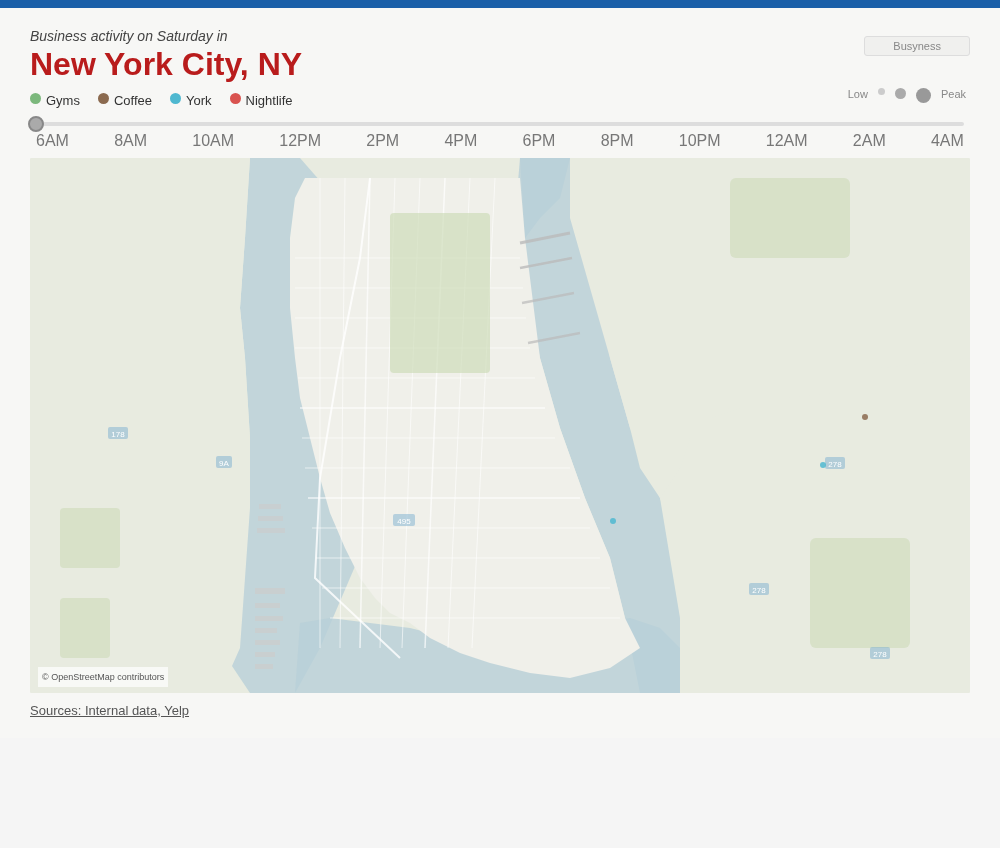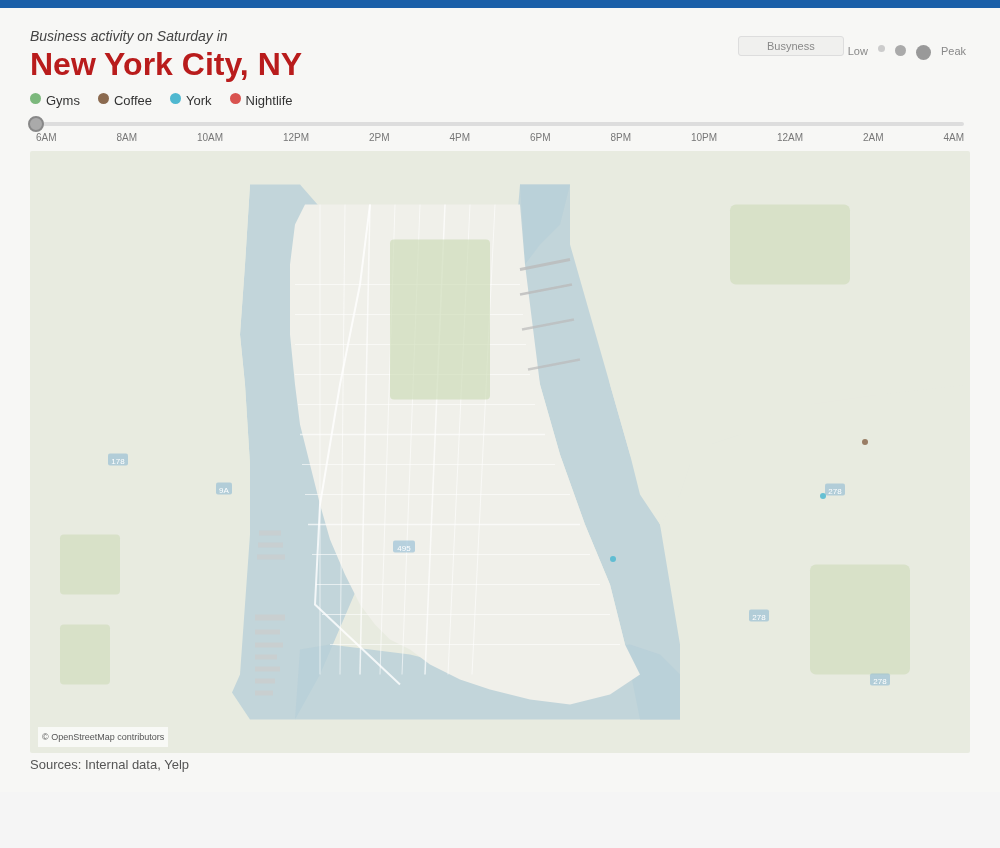--- a/index.html
+++ b/index.html
@@ -73,23 +73,24 @@
     }
     .header-row {
       position: relative;
       display: flex;
       justify-content: space-between;
       align-items: flex-start;
     }
     .header-left { flex: 1; }
     .header-right {
       display: flex;
-      flex-direction: row;
+      flex-direction: column;
       align-items: flex-end;
       margin-top: 8px;
+      gap: 28px;
     }
     
     .timeline-container {
       margin: 14px 0 0 0;
       padding: 0 6px;
     }
     .timeline-track {
       position: relative;
       height: 4px;
       background: #ddd;
@@ -104,28 +105,28 @@
       width: 16px;
       height: 16px;
       border-radius: 50%;
       background: #aaa;
       border: 2px solid #888;
       cursor: pointer;
     }
     .timeline-labels {
       display: flex;
       justify-content: space-between;
-      font-size: 10px;
+      font-size: 16px;
       color: #777;
       margin-top: 2px;
     }
     
     .map-container {
       width: 100%;
-      height: 602px;
+      height: 535px;
       background: #e8ebe0;
       border-radius: 2px;
       position: relative;
       overflow: hidden;
       margin-top: 8px;
     }
     .attribution {
       position: absolute;
       bottom: 6px;
       left: 8px;
@@ -135,21 +136,22 @@
       padding: 5px 4px;
     }
     .map-dot {
       position: absolute;
       border-radius: 50%;
       transform: translate(-50%, -50%);
     }
     .source-text {
       font-size: 13px;
       color: #555;
-      margin-top: 4px;
+      margin-top: 10px;
+      text-decoration: underline;
     }
     
     svg.map-svg {
       width: 100%;
       height: 100%;
       position: absolute;
       top: 0; left: 0;
     }
   </style>
 </head>

